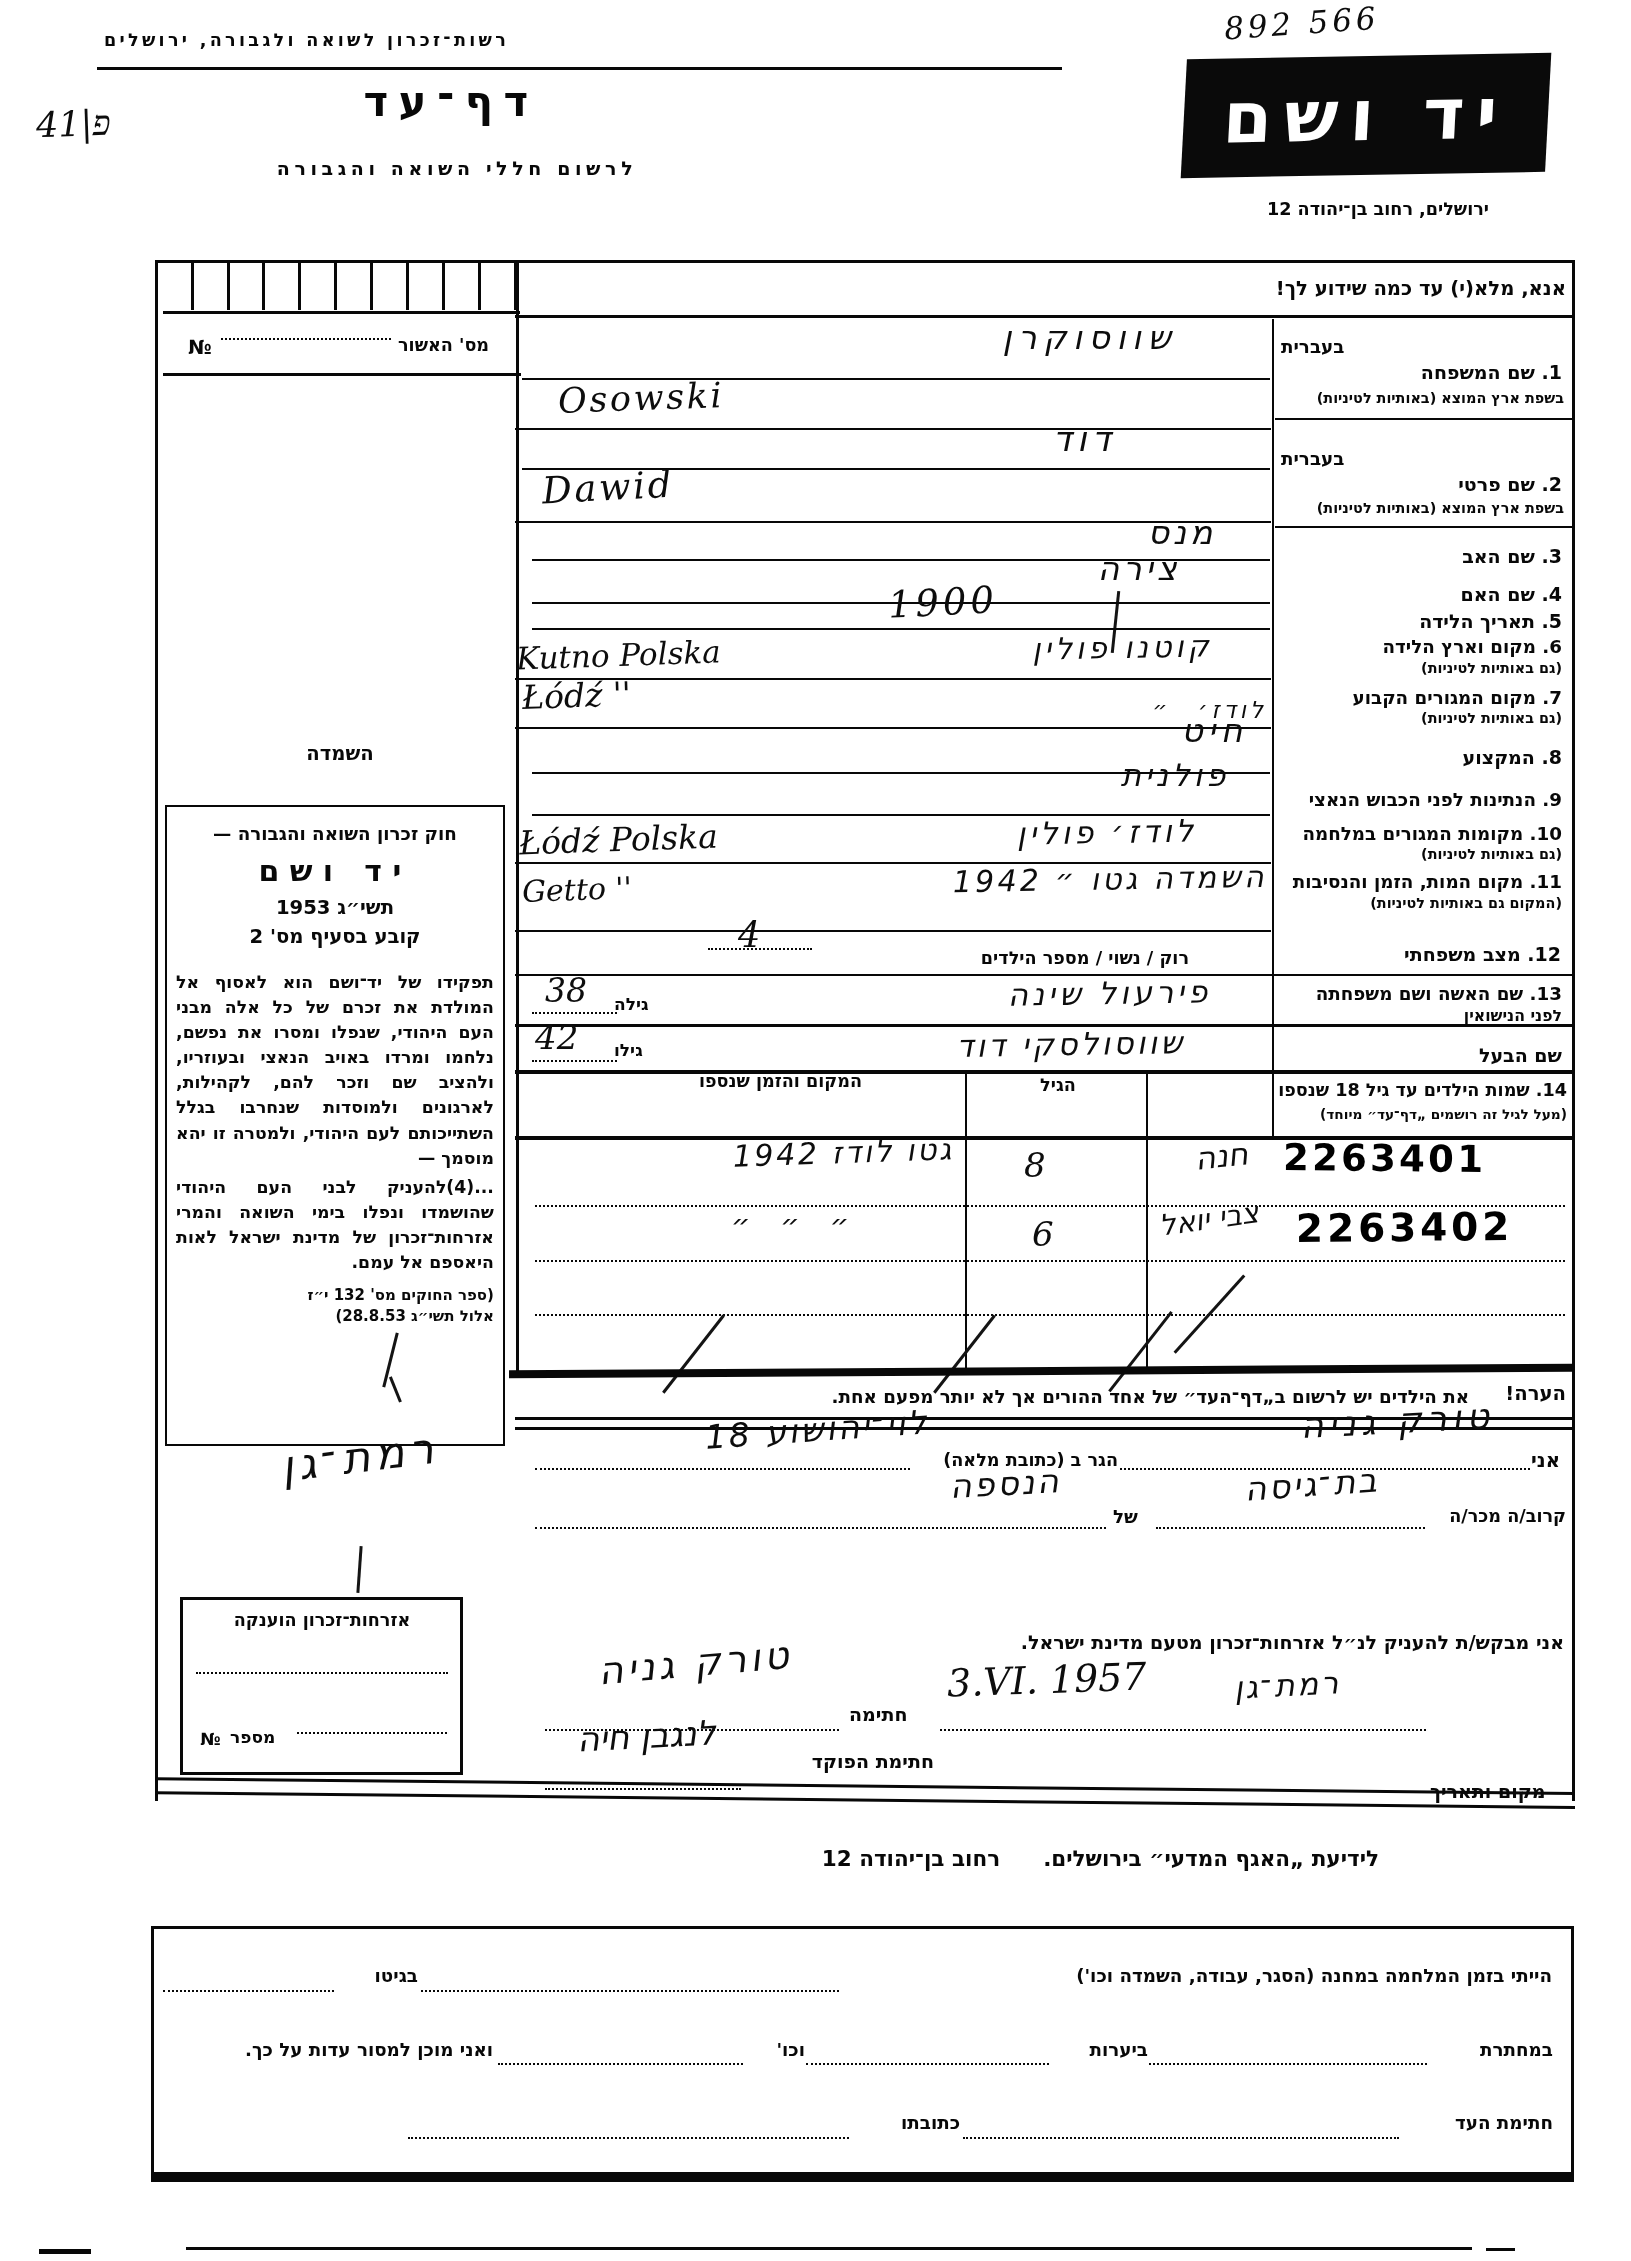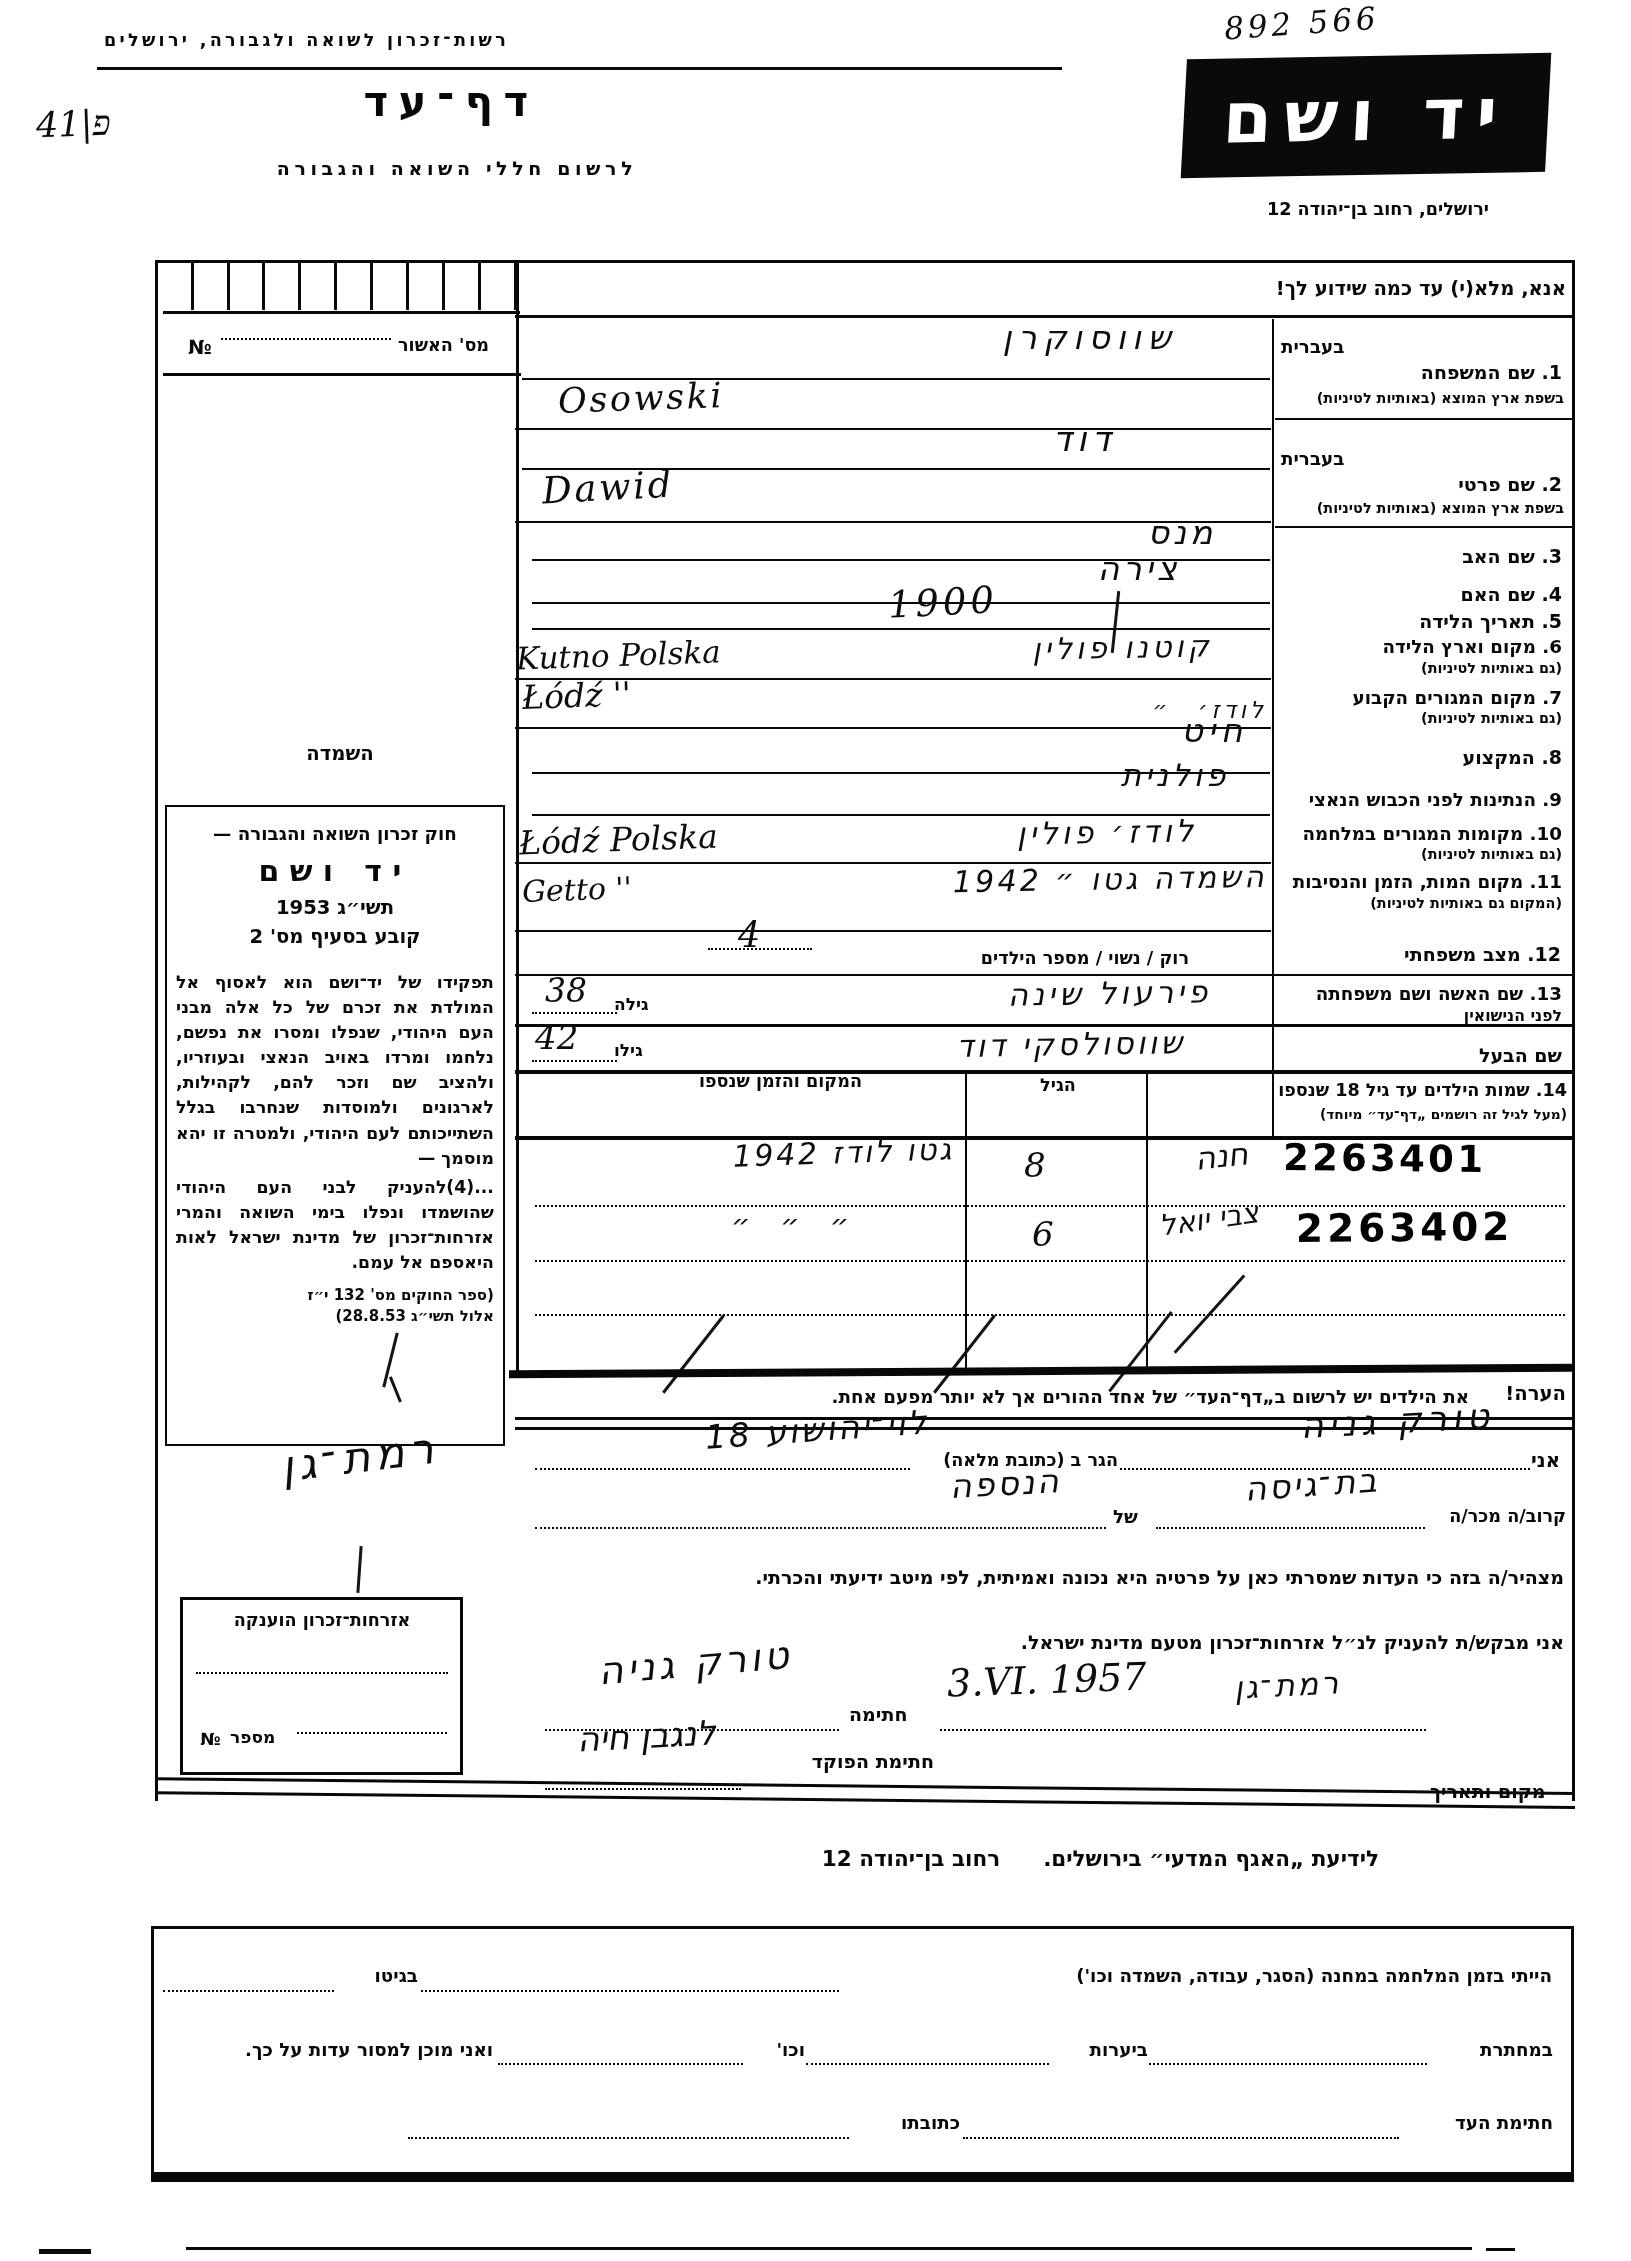--- a/index.html
+++ b/index.html
@@ -205,21 +205,20 @@
   <div class="slash" style="left:394px;top:1376px;height:27.4px;transform:rotate(-22deg)"></div>
   <div class="slash" style="left:358px;top:1546px;height:47px;transform:rotate(4deg)"></div>
 
   <div class="p" style="left:1430px;top:1506px;width:136px;text-align:right;font-size:17.6px">קרוב/ה מכר/ה</div>
   <div class="hw" style="left:1201px;top:1468px;width:222px;text-align:center;font-size:33px;letter-spacing:2.6px;transform:rotate(-4deg)">בת־גיסה</div>
   <div class="dl" style="left:1156px;top:1527px;width:269px"></div>
   <div class="p" style="left:1113px;top:1506px;font-size:18.3px">של</div>
   <div class="hw" style="left:901px;top:1467px;width:209px;text-align:center;font-size:33px;letter-spacing:2.6px;transform:rotate(-3deg)">הנספה</div>
   <div class="dl" style="left:535px;top:1527px;width:571px"></div>
 
-  <div class="p" style="left:542px;top:1567px;width:1022px;text-align:right;font-size:19px">מצהיר/ה בזה כי העדות שמסרתי כאן על פרטיה היא נכונה ואמיתית, לפי מיטב ידיעתי והכרתי.</div>
   <div class="p" style="left:777px;top:1632px;width:787px;text-align:right;font-size:19px">אני מבקש/ת להעניק לנ״ל אזרחות־זכרון מטעם מדינת ישראל.</div>
 
   <div class="p" style="left:1430px;top:1781px;width:134px;text-align:left;font-size:19px">מקום ותאריך</div>
   <div class="hw" style="left:1234px;top:1669px;font-size:31px;letter-spacing:2.6px;transform:rotate(-3deg)">רמת־גן</div>
   <div class="hwl" style="left:947px;top:1661px;font-size:38px;transform:rotate(-2deg)">3.VI. 1957</div>
   <div class="dl" style="left:940px;top:1729px;width:486px"></div>
   <div class="p" style="left:849px;top:1704px;font-size:19px">חתימה</div>
   <div class="hw" style="left:555px;top:1644px;width:281px;text-align:center;font-size:38px;letter-spacing:3.9px;transform:rotate(-5deg)">טורק גניה</div>
   <div class="dl" style="left:545px;top:1729px;width:294px"></div>
   <div class="p" style="left:741px;top:1751px;width:193px;text-align:right;font-size:19px">חתימת הפוקד</div>

